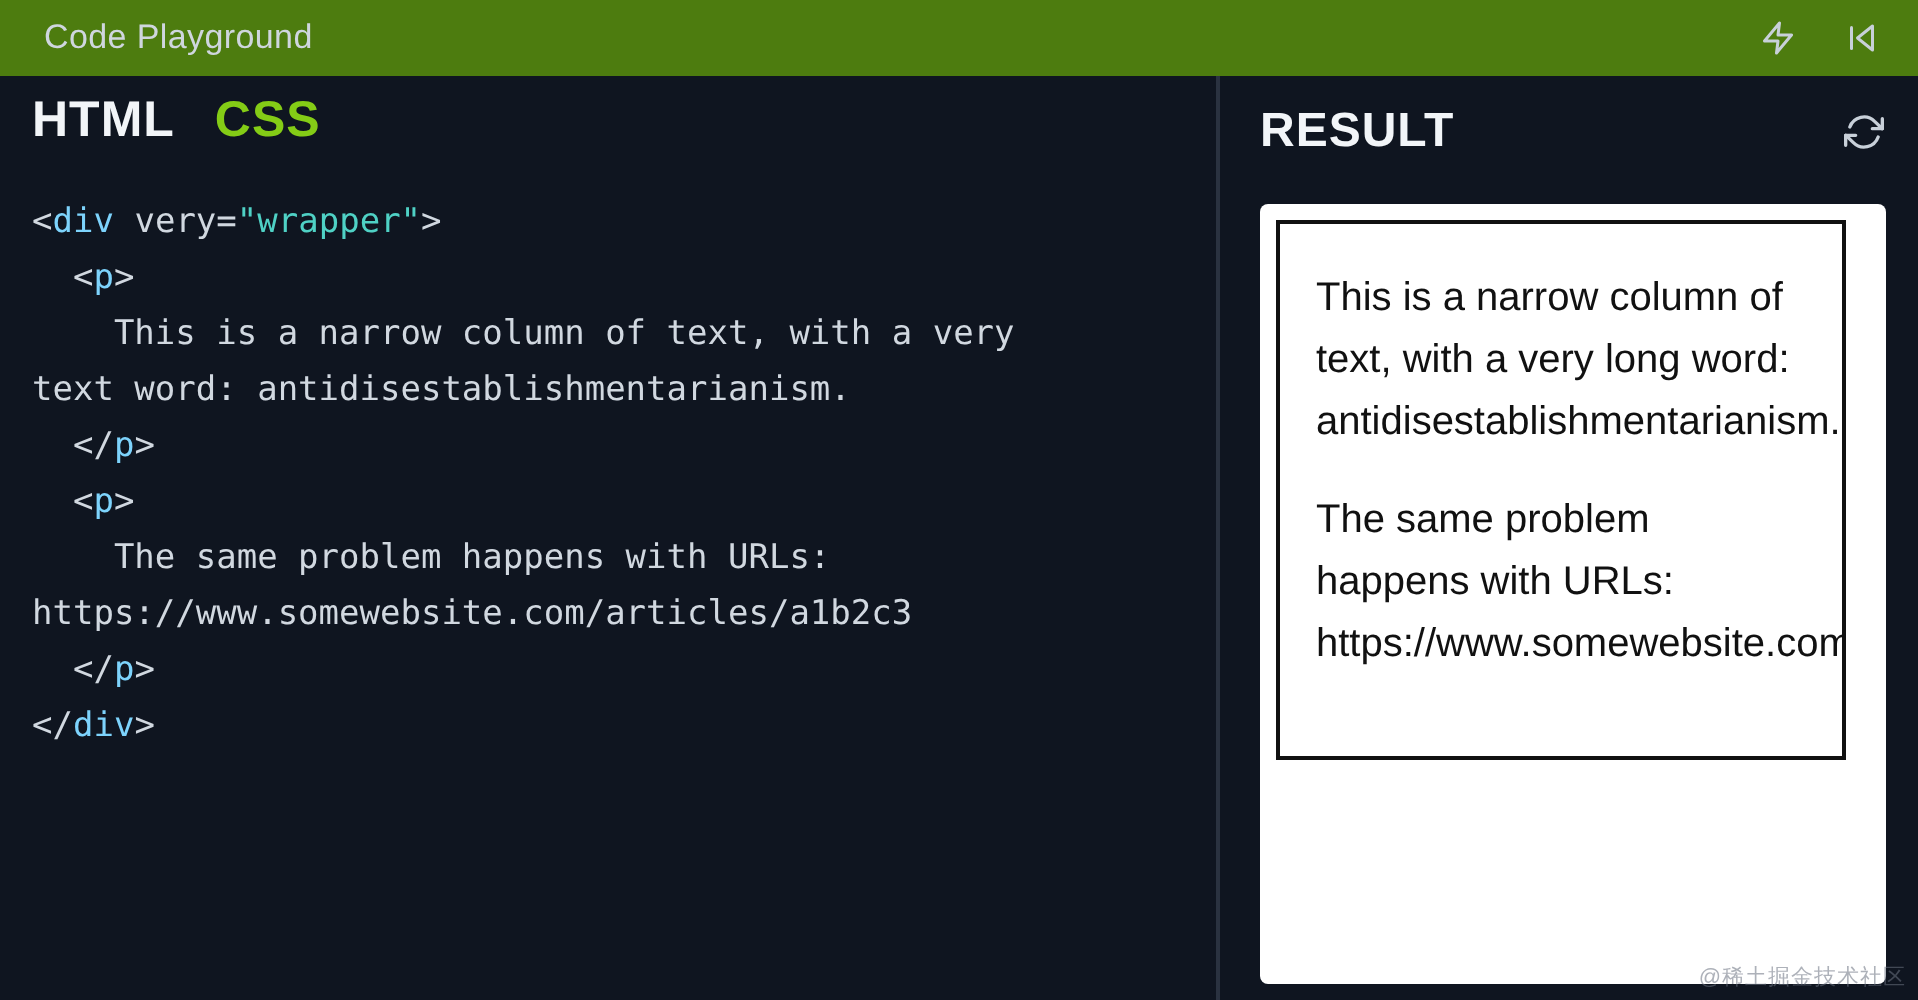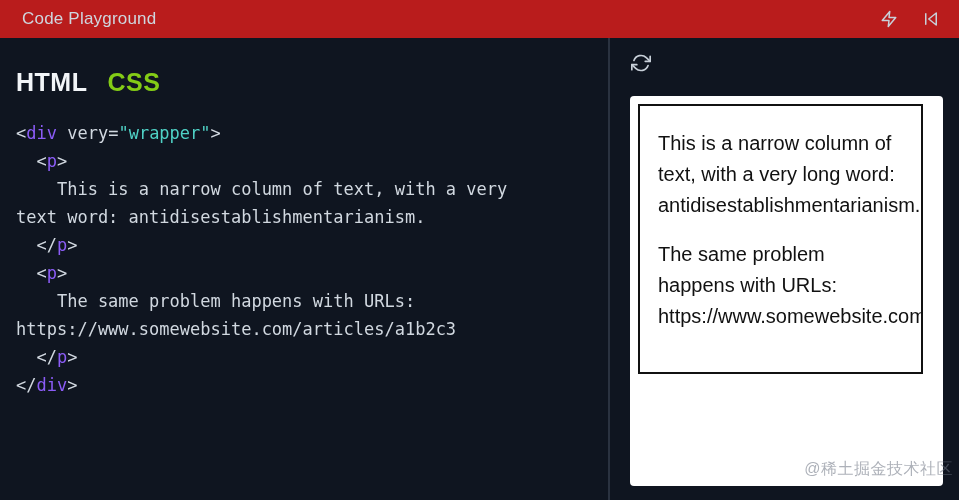--- a/index.html
+++ b/index.html
@@ -4,38 +4,38 @@
 <style>
   * { margin: 0; padding: 0; box-sizing: border-box; }
   html, body { width: 959px; height: 500px; overflow: hidden; }
   body {
     background: #0f1520;
     font-family: -apple-system, BlinkMacSystemFont, "Segoe UI", sans-serif;
     color: #c3ced9;
   }
   .titlebar {
     height: 38px;
-    background: #b91c1c;
+    background: #4d7c0f;
     display: flex;
     align-items: center;
     padding: 0 18px 0 22px;
     justify-content: space-between;
   }
   .titlebar-left { font-size: 17px; color: #cfd6de; letter-spacing: .2px; }
   .titlebar-right { display: flex; gap: 22px; align-items: center; }
   .titlebar-right .ico { width: 20px; height: 20px; display:flex; align-items:center; justify-content:center; color:#c8d0d9; }
 
   .main {
     display: flex;
     height: calc(500px - 38px);
   }
   .left {
     flex: 1 1 auto;
     width: 610px;
-    padding: 30px 4px 0 16px;
+    padding: 8px 4px 0 16px;
     border-right: 2px solid #2a3240;
     overflow: hidden;
   }
   .right {
     width: 349px;
     padding: 14px 16px 0 20px;
     display: flex;
     flex-direction: column;
   }
   .tabs { display: flex; gap: 20px; margin-bottom: 22px; }
@@ -53,21 +53,21 @@
   .refresh { width:22px; height:22px; color:#c8d0d9; cursor:pointer; display:flex; align-items:center; justify-content:center;}
 
   pre.code {
     font-family: "SF Mono", Menlo, Consolas, monospace;
     font-size: 17px;
     line-height: 1.65;
     white-space: pre;
     color: #d1d8e0;
   }
   .pun  { color: #d1d8e0; }
-  .tagc { color: #8b5cf6; }
+  .tagc { color: #7dd3fc; }
   .attr { color: #d1d8e0; }
   .str  { color: #4fd1c5; }
   .txt  { color: #d1d8e0; }
 
   .preview-card {
     background: #ffffff;
     border-radius: 4px;
     padding: 8px;
     height: 390px;
     overflow: hidden;
@@ -81,22 +81,22 @@
   .preview-wrapper p {
     font-size: 20px;
     line-height: 1.55;
     color: #111;
     margin-bottom: 18px;
     white-space: normal;
   }
   .watermark {
     position: absolute;
     right: 6px;
-    bottom: 20px;
-    font-size: 16px;
+    bottom: 4px;
+    font-size: 11px;
     color: #6b7280;
     opacity: .55;
     letter-spacing: .5px;
   }
 </style>
 </head>
 <body>
 
 <div class="titlebar">
   <div class="titlebar-left">Code Playground</div>
@@ -128,20 +128,21 @@
   <span class="pun">&lt;/</span><span class="tagc">p</span><span class="pun">&gt;</span>
   <span class="pun">&lt;</span><span class="tagc">p</span><span class="pun">&gt;</span>
 <span class="txt">    The same problem happens with URLs:</span>
 <span class="txt">https://www.somewebsite.com/articles/a1b2c3</span>
   <span class="pun">&lt;/</span><span class="tagc">p</span><span class="pun">&gt;</span>
 <span class="pun">&lt;/</span><span class="tagc">div</span><span class="pun">&gt;</span></pre>
   </div>
 
   <div class="right">
     <div class="result-head">
+      <h2>RESULT</h2>
       <span class="refresh">
         <svg viewBox="0 0 24 24" width="20" height="20" fill="none" stroke="currentColor" stroke-width="2" stroke-linecap="round" stroke-linejoin="round">
             <polyline points="23 4 23 10 17 10"></polyline>
             <polyline points="1 20 1 14 7 14"></polyline>
             <path d="M3.51 9a9 9 0 0 1 14.85-3.36L23 10M1 14l4.64 4.36A9 9 0 0 0 20.49 15"></path>
           </svg>
       </span>
     </div>
     <div class="preview-card">
       <div class="preview-wrapper">

